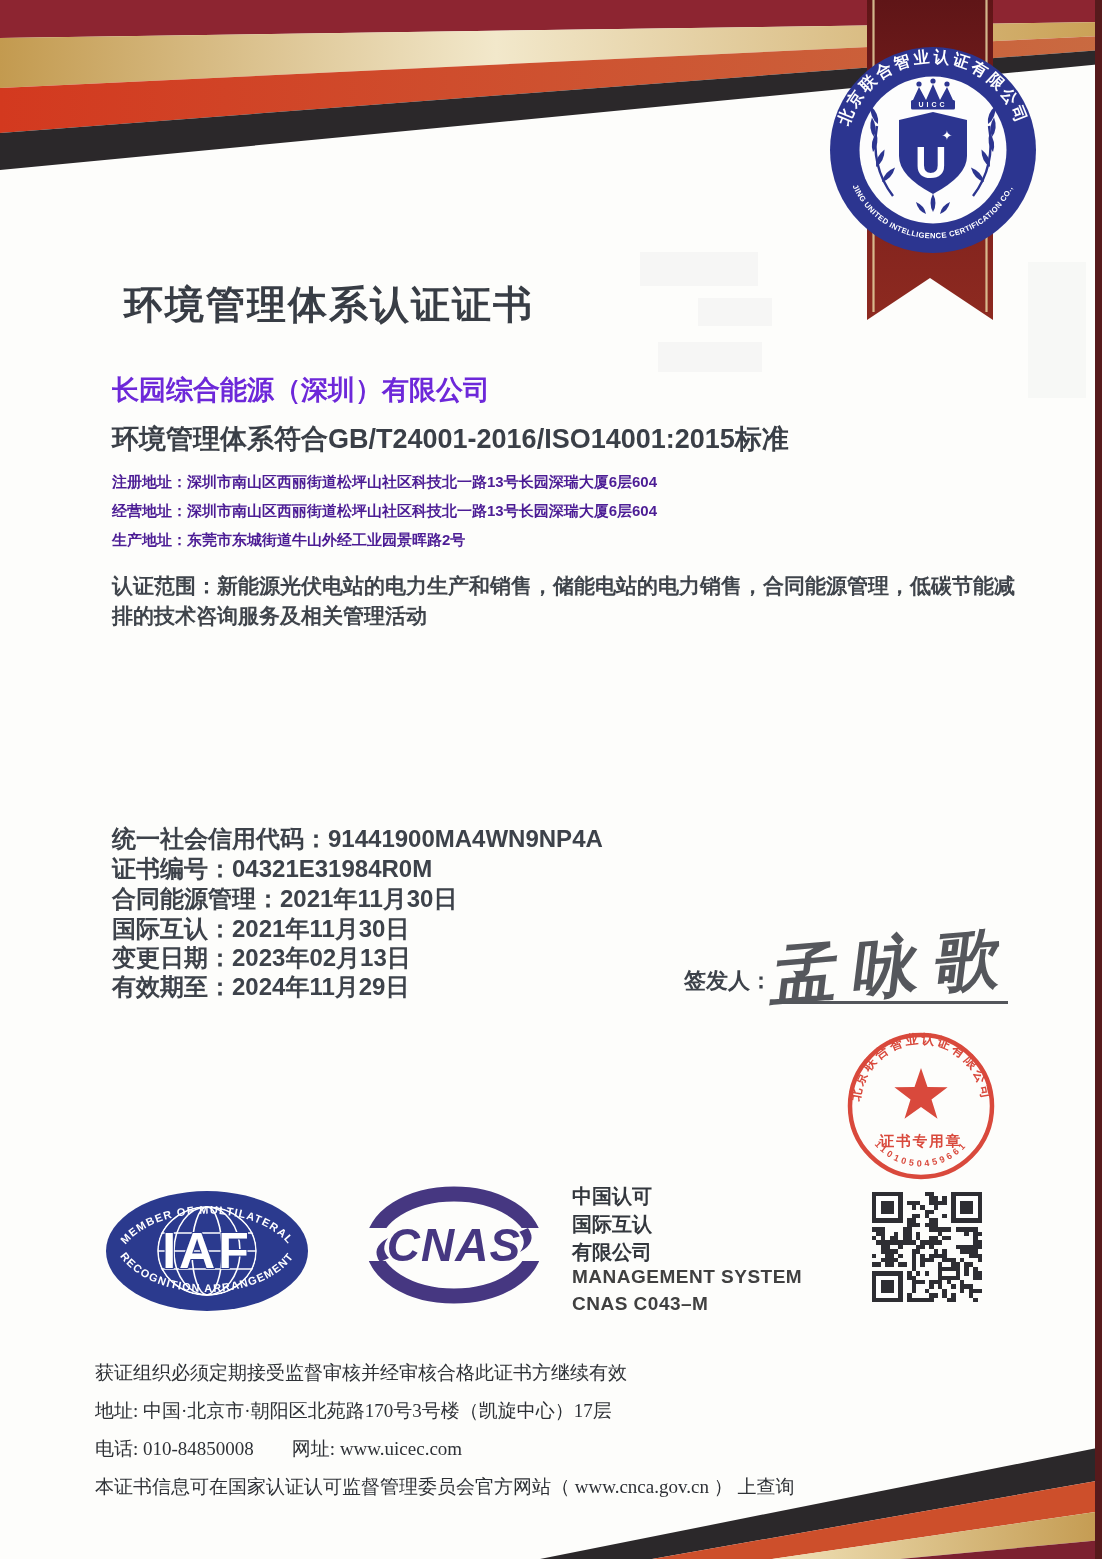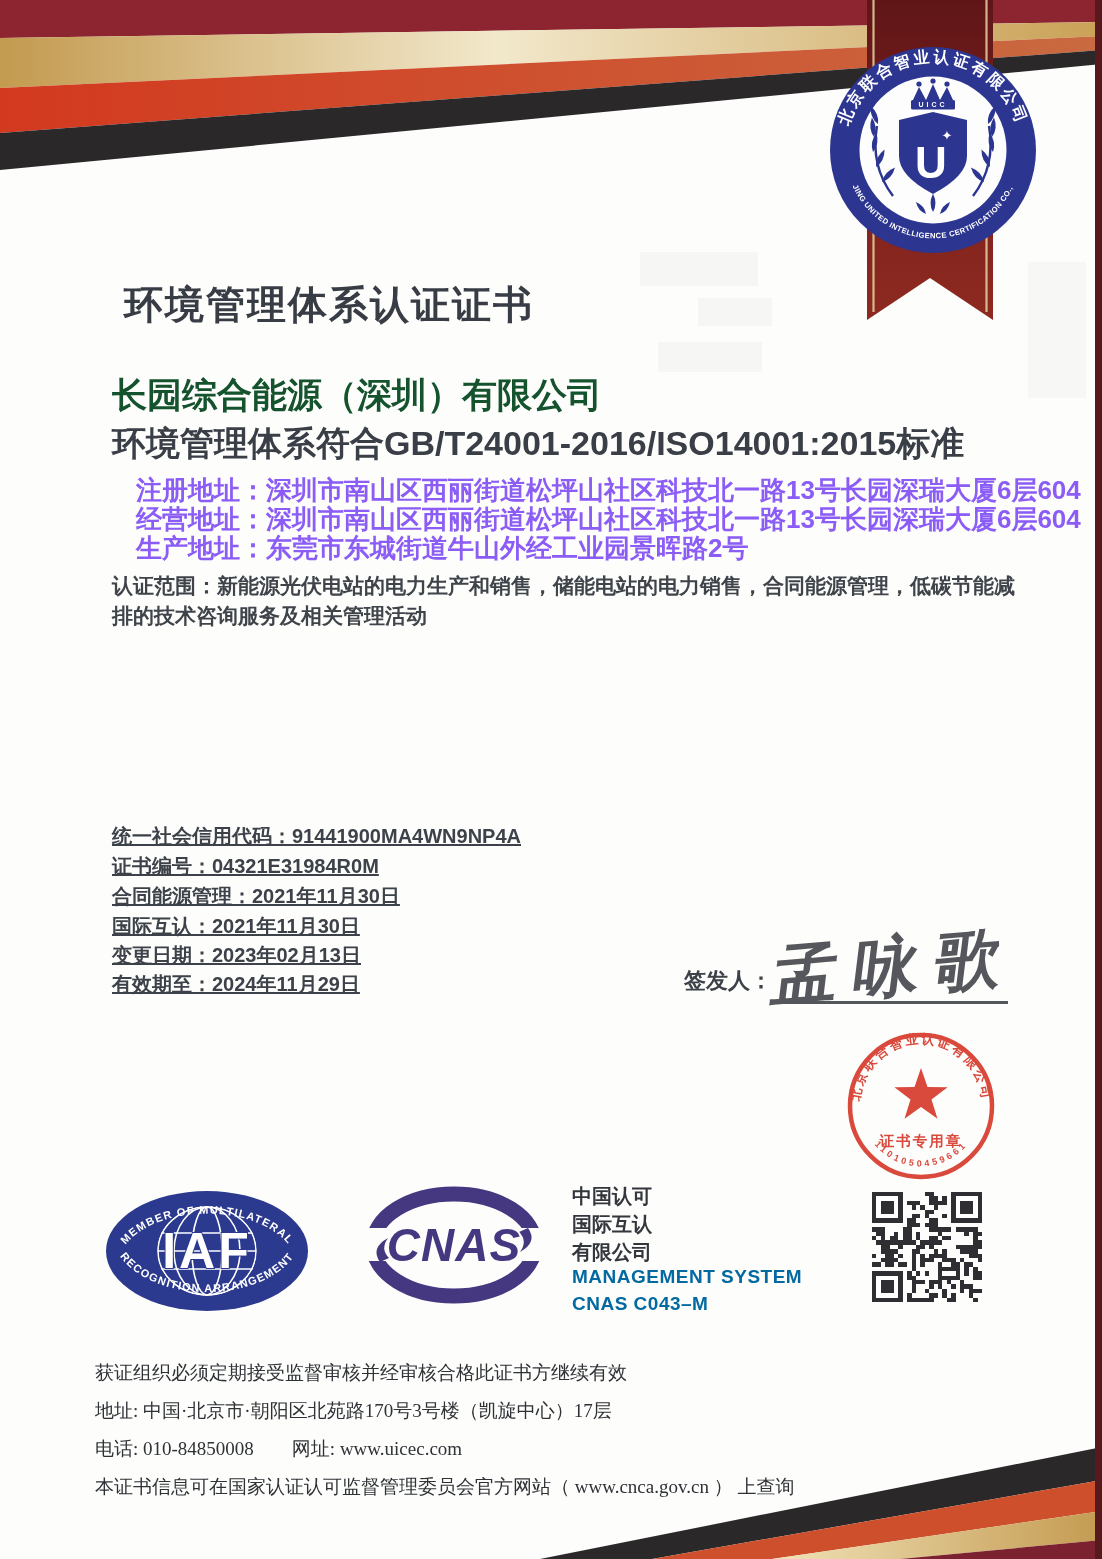--- a/index.html
+++ b/index.html
@@ -5,33 +5,33 @@
   html,body{margin:0;padding:0;background:#d9d9d6;}
   .page{
     position:relative;width:1102px;height:1559px;margin:0 auto;
     background:#fdfdfb;overflow:hidden;
     font-family:"Liberation Sans","DejaVu Sans",sans-serif;
     color:#3c4148;
   }
   .abs{position:absolute;}
   svg{display:block;}
   .title{font-size:39px;font-weight:700;letter-spacing:2px;color:#383d45;}
-  .company{font-size:35px;font-weight:700;color:#14532d;}
-  .standard{font-size:34px;font-weight:700;color:#3a3f47;}
-  .bodyline{font-size:26px;font-weight:600;color:#8b5cf6;white-space:nowrap;margin-left:24px;}
+  .company{font-size:27px;font-weight:700;color:#6d28d9;}
+  .standard{font-size:27px;font-weight:700;color:#3a3f47;}
+  .bodyline{font-size:15px;font-weight:600;color:#4c1d95;white-space:nowrap;}
   .scope{font-size:21px;font-weight:600;color:#3f444b;width:905px;line-height:29.5px;}
-  .drow{font-size:20px;font-weight:600;color:#3d424a;white-space:nowrap;text-decoration:underline;}
+  .drow{font-size:24px;font-weight:600;color:#3d424a;white-space:nowrap;}
   .issuer{font-size:22px;font-weight:700;color:#3d424a;}
   .signature{
     font-size:66px;font-weight:700;color:#3e4147;letter-spacing:16px;
     transform:rotate(-5deg) skewX(-12deg);opacity:.88;white-space:nowrap;
   }
   .sig-line{background:#53565b;height:3px;}
   .acc-cn{font-size:20px;font-weight:600;color:#33373d;}
-  .acc-en{font-size:19px;font-weight:700;color:#0369a1;letter-spacing:.5px;}
+  .acc-en{font-size:19px;font-weight:700;color:#404040;letter-spacing:.5px;}
   .footer-line{
     font-family:"Liberation Serif","DejaVu Serif",serif;
     font-size:19px;color:#2e3136;white-space:nowrap;text-align:right;
   }
 </style>
 </head>
 <body>
 
 <div class="page">
 

